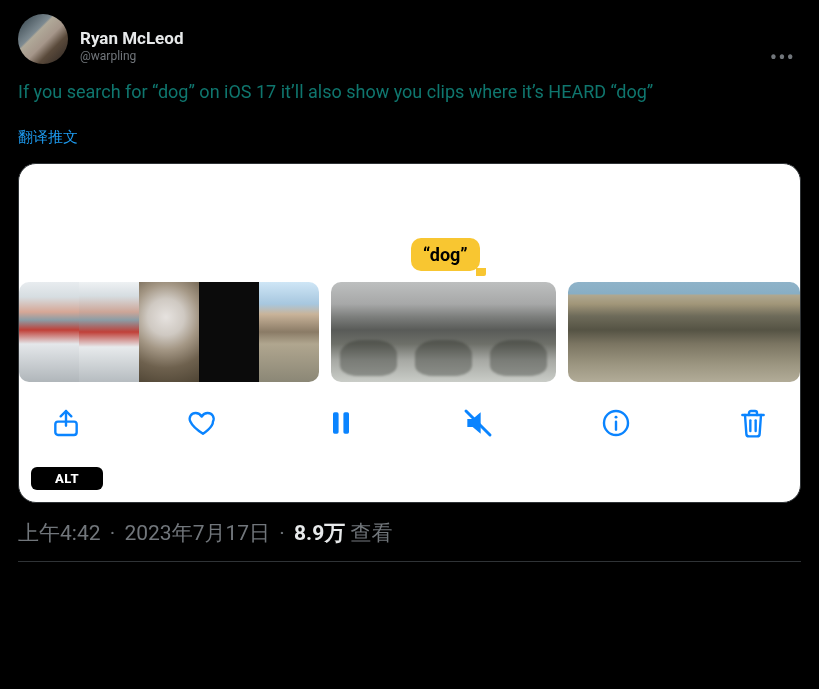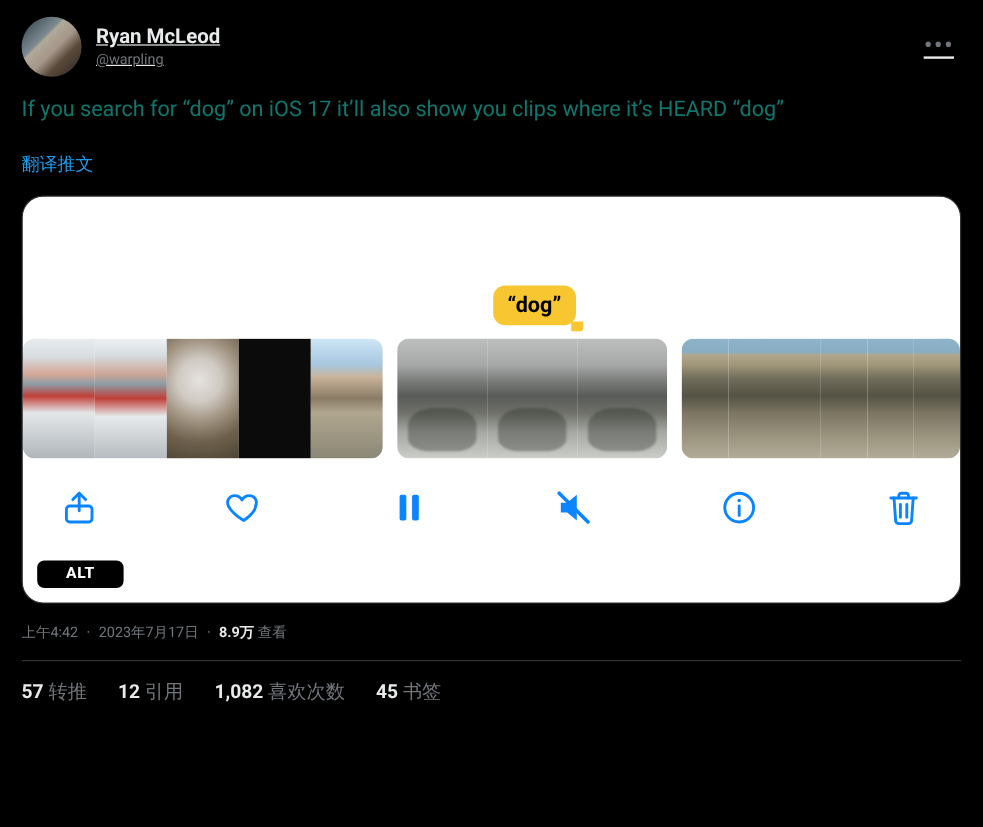--- a/index.html
+++ b/index.html
@@ -5,21 +5,21 @@
   * { box-sizing: border-box; margin: 0; padding: 0; }
   body {
     background: #000;
     color: #e7e9ea;
     font-family: -apple-system, BlinkMacSystemFont, "Segoe UI", Roboto, Helvetica, Arial, sans-serif;
     width: 819px;
     height: 689px;
     overflow: hidden;
   }
   .tweet { padding: 14px 18px 0 18px; }
-  .head { display: flex; align-items: center; text-decoration: underline; }
+  .head { display: flex; align-items: flex-end; }
   .avatar {
     width: 50px; height: 50px; border-radius: 50%;
     background: linear-gradient(135deg,#2b3a42 0%, #7d8a91 35%, #b0a999 38%, #a5968a 55%, #5a4a3b 70%, #2a2320 100%);
     flex: 0 0 50px; margin-right: 12px;
   }
   .who { display: flex; flex-direction: column; line-height: 1.25; flex: 1; }
   .name { font-weight: 700; font-size: 17px; color:#e7e9ea; }
   .handle { color: #71767b; font-size: 12px; }
   .more { color: #71767b; font-size: 22px; padding: 0 6px; letter-spacing: 1px; cursor:pointer; line-height: 0.6; }
   .body { margin-top: 16px; font-size: 18px; line-height: 1.35; color:#0f766e; }
@@ -62,21 +62,21 @@
   
   .fc { background: linear-gradient(180deg,#8fb3c9 0%, #88aec4 12%, #b0a890 13%, #a19679 22%, #6e6b5a 34%, #555344 48%, #7b7562 62%, #9b9580 82%, #b2ac98 100%); }
   .toolbar { display:flex; justify-content:space-between; align-items:center; padding: 24px 30px 0 30px; }
   .ticon { color:#0a84ff; width:34px; height:34px; display:flex; align-items:center; justify-content:center; cursor:pointer; }
   .ticon svg { width:32px; height:32px; }
   .alt-badge {
     position:absolute; left:12px; bottom:12px;
     background:#000; color:#fff; font-weight:800; font-size:13px;
     padding:4px 24px; border-radius:6px; letter-spacing:.5px;
   }
-  .meta { margin-top:16px; color:#71767b; font-size:12px; }
+  .meta { margin-top:16px; color:#71767b; font-size:21px; }
   .meta .sep { margin:0 4px; }
   .meta .views-n { color:#e7e9ea; font-weight:700; }
   .rule { border:0; border-top:1px solid #2f3336; margin-top:14px; }
   .stats { display:flex; gap:26px; padding:16px 0 0 0; font-size:16px; color:#71767b; }
   .stats .n { color:#e7e9ea; font-weight:700; margin-right:4px; }
   .stats > div { cursor:pointer; }
 </style>
 </head>
 <body>
 
@@ -169,19 +169,13 @@
     <span>上午4:42</span>
     <span class="sep">·</span>
     <span>2023年7月17日</span>
     <span class="sep">·</span>
     <span class="views-n">8.9万</span>
     <span>查看</span>
   </div>
 
   <hr class="rule">
 
-  <div class="stats">
-    <div><span class="n">57</span><span>转推</span></div>
-    <div><span class="n">12</span><span>引用</span></div>
-    <div><span class="n">1,082</span><span>喜欢次数</span></div>
-    <div><span class="n">45</span><span>书签</span></div>
-  </div>
 </div>
 
 </body></html>

